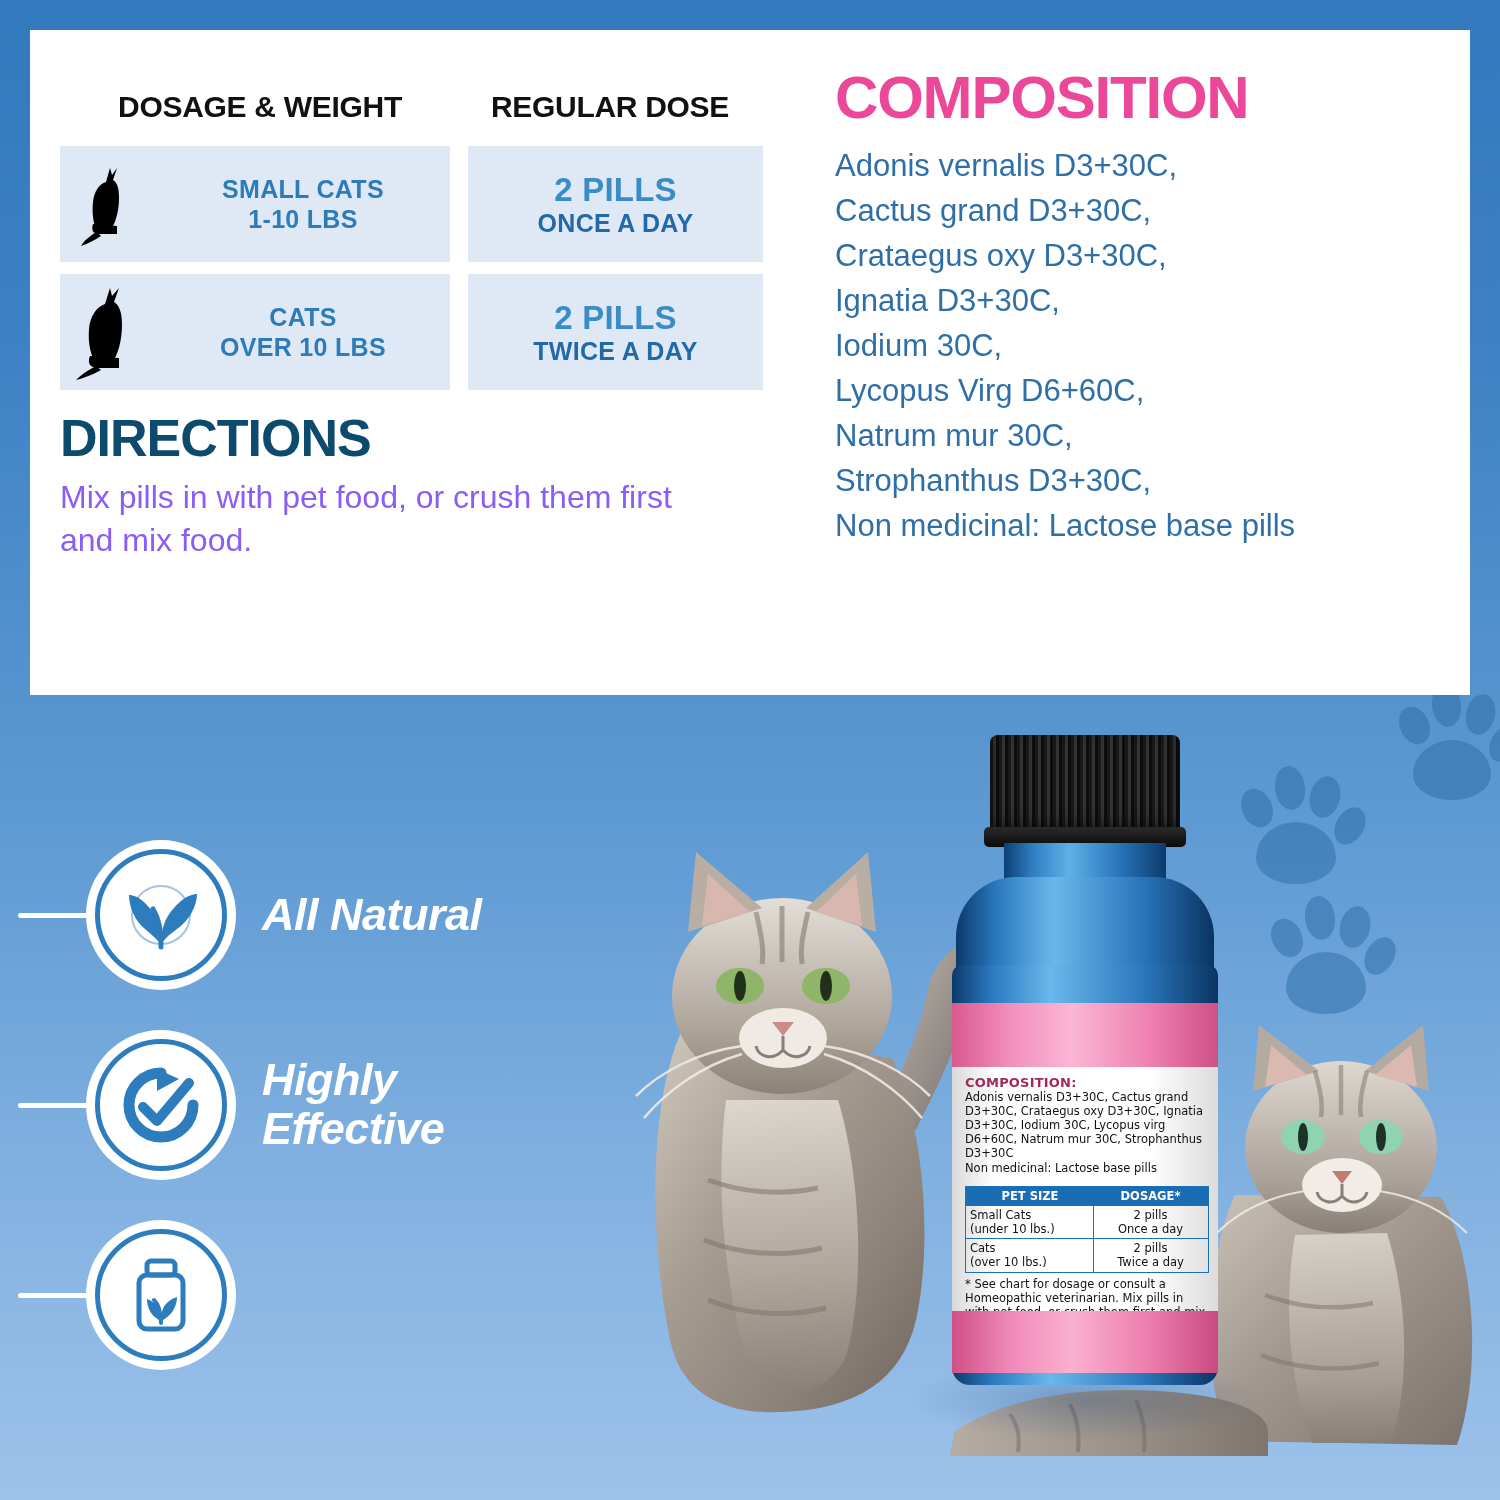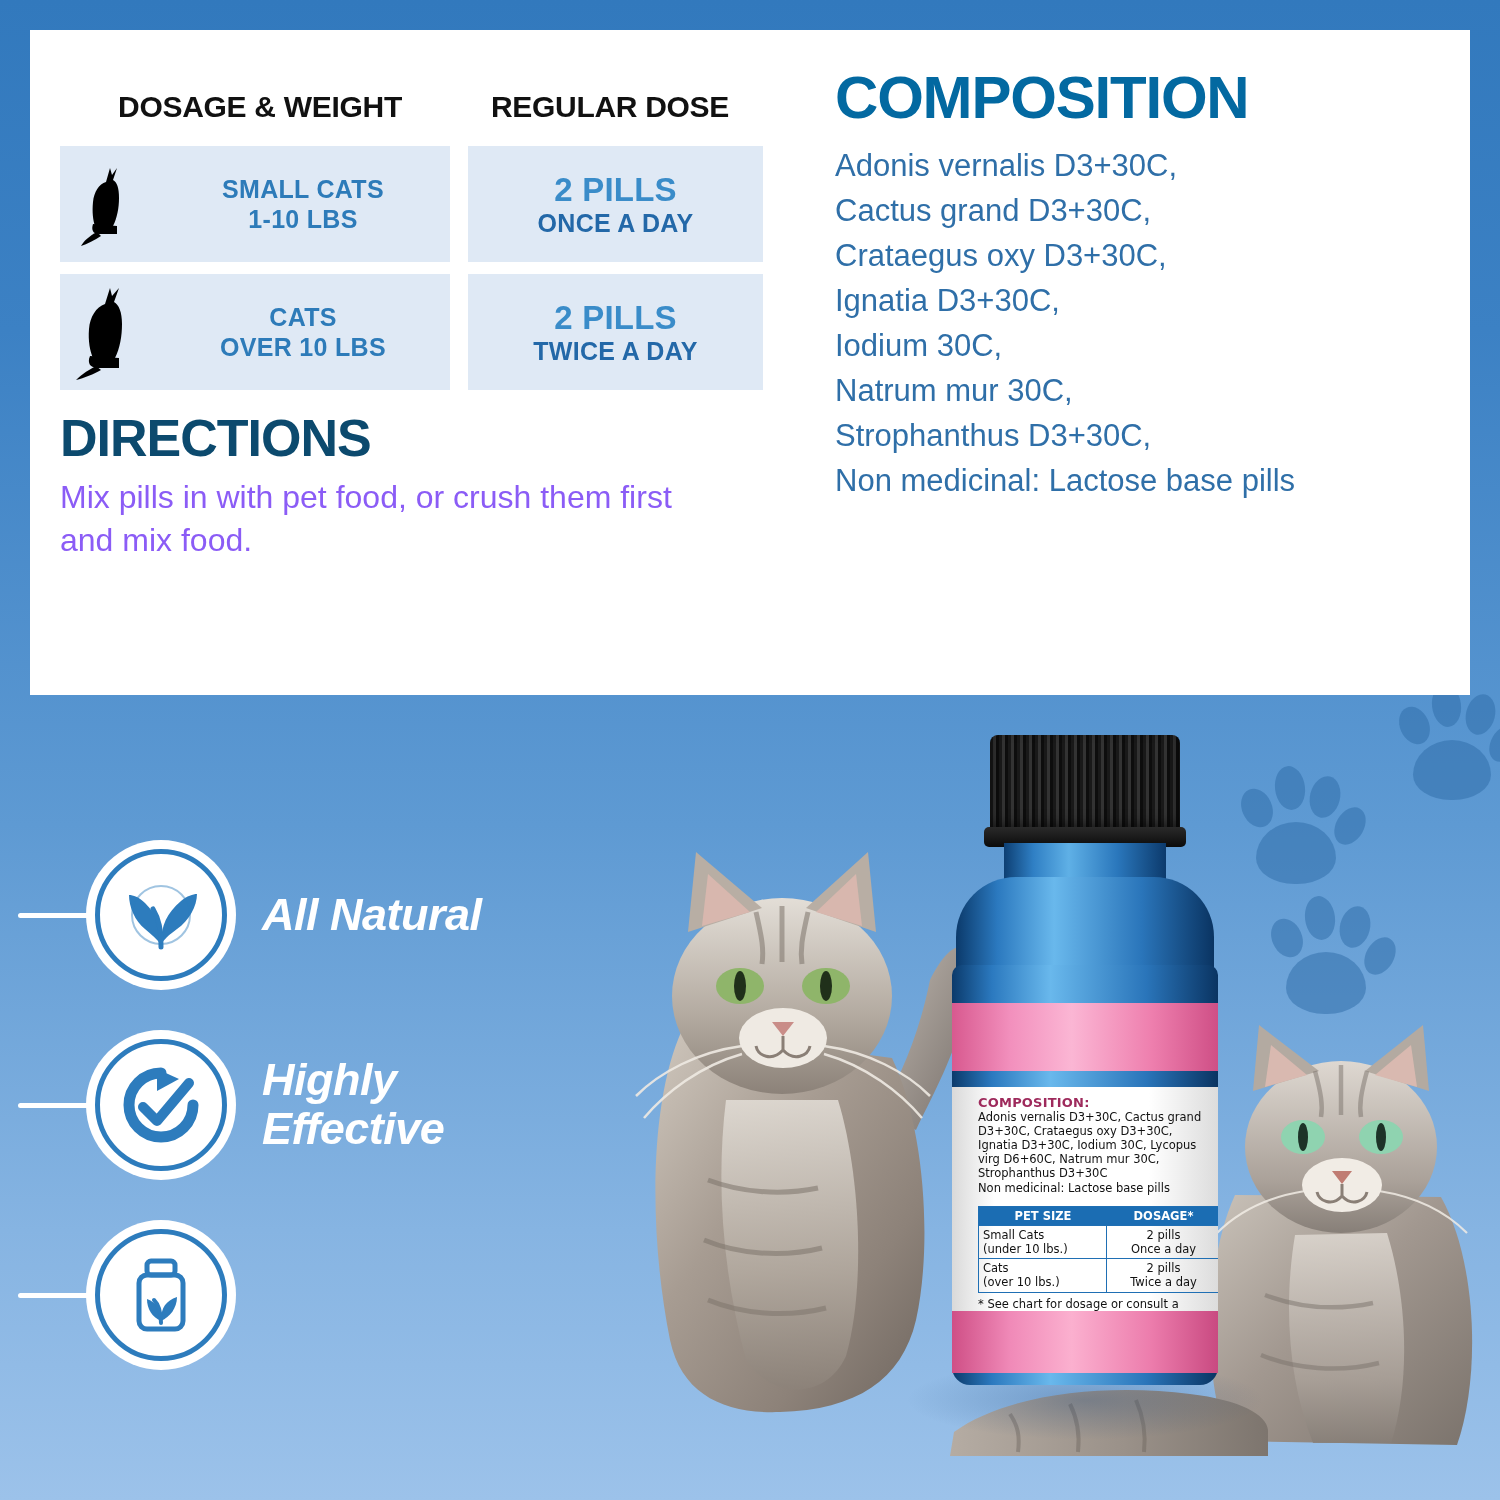--- a/index.html
+++ b/index.html
@@ -64,21 +64,21 @@
     margin-top:22px; font-size:52px; font-weight:bold; color:#0c4a6e;
     letter-spacing:-1px; line-height:1;
   }
   .directions-b {
     margin-top:12px; font-size:32px; color:#8b5cf6; line-height:1.35; max-width:640px;
   }
 
   
   .right-col { position:absolute; left:805px; top:38px; width:640px; }
   .comp-h {
-    font-size:60px; font-weight:bold; color:#0369a1; letter-spacing:-1.2px; line-height:1;
+    font-size:60px; font-weight:bold; color:#ec4899; letter-spacing:-1.2px; line-height:1;
   }
   .comp-list { margin-top:16px; }
   .comp-list li {
     list-style:none; font-size:31px; color:#2f6fa8; line-height:1.45; white-space:nowrap;
   }
 
   
   .badges { position:absolute; left:0; top:820px; width:660px; }
   .badge { position:relative; height:190px; display:flex; align-items:center; }
   .badge .connector {
@@ -118,23 +118,23 @@
   }
   .body-b {
     position:absolute; left:14px; top:230px; width:266px; height:420px; border-radius:10px 10px 18px 18px;
     background:linear-gradient(90deg,#0b3a6b 0%,#2b79bf 15%,#69b8ec 37%,#2a75ba 73%,#0a3462 100%);
   }
   .lbl-pink-top {
     position:absolute; left:14px; top:268px; width:266px; height:68px;
     background:linear-gradient(90deg,#d8598f 0%,#f290bd 22%,#fbb6d4 45%,#ee7fae 75%,#cf4f86 100%);
   }
   .lbl-white {
-    position:absolute; left:14px; top:352px; width:266px; height:248px;
+    position:absolute; left:14px; top:332px; width:266px; height:248px;
     background:linear-gradient(90deg,#d9d9d9 0%,#fff 16%,#fff 74%,#dcdcdc 100%);
-    padding:8px 11px 0 26px; overflow:hidden;
+    padding:8px 11px 0 13px; overflow:hidden;
   }
   .lbl-pink-bot {
     position:absolute; left:14px; top:576px; width:266px; height:62px;
     background:linear-gradient(90deg,#cf4f86 0%,#f08ab8 22%,#fbb0cf 45%,#ec7cac 75%,#c94a81 100%);
   }
   .lbl-h {
     font-size:13px; font-weight:bold; color:#9e2a5c; letter-spacing:.2px;
     font-family:"DejaVu Sans", sans-serif;
   }
   .lbl-p {
@@ -376,20 +376,21 @@
     </div>
 
     <div class="right-col">
       <div class="comp-h">COMPOSITION</div>
       <ul class="comp-list">
         <li>Adonis vernalis D3+30C,</li>
         <li>Cactus grand D3+30C,</li>
         <li>Crataegus oxy D3+30C,</li>
         <li>Ignatia D3+30C,</li>
         <li>Iodium 30C,</li>
+        <li>Lycopus Virg D6+60C,</li>
         <li>Natrum mur 30C,</li>
         <li>Strophanthus D3+30C,</li>
         <li>Non medicinal: Lactose base pills</li>
       </ul>
     </div>
   </div>
 
   <div class="badges">
 
     <div class="badge">

